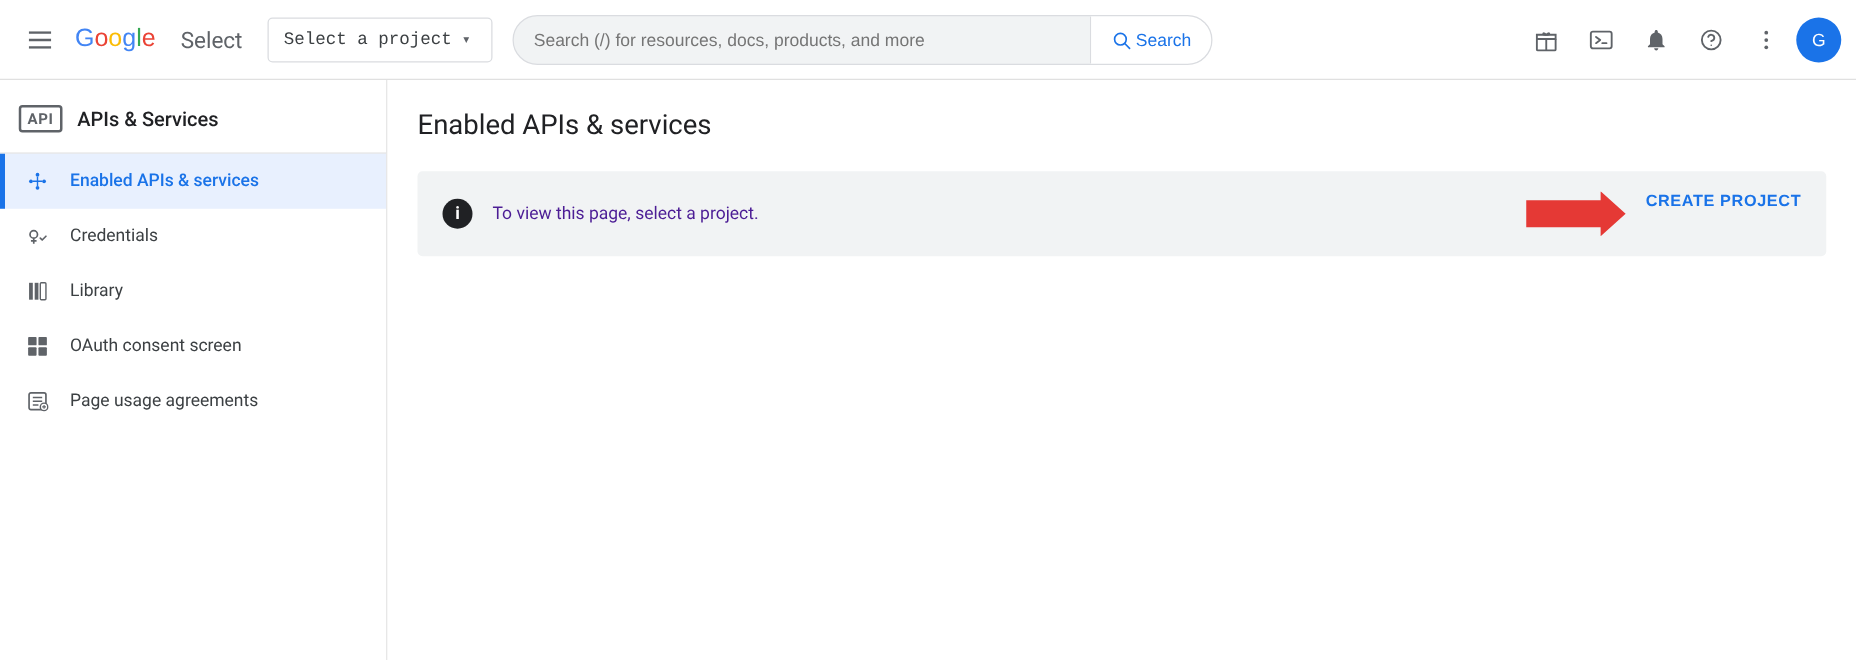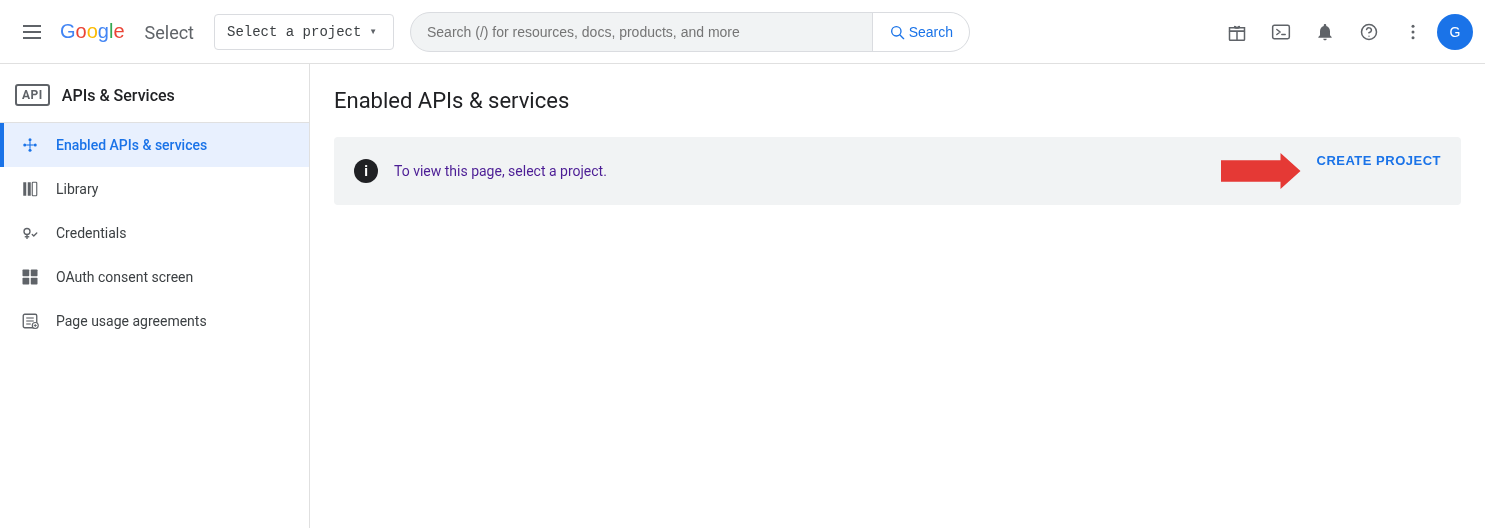--- a/index.html
+++ b/index.html
@@ -278,38 +278,38 @@
           <line x1="7" y1="12" x2="17" y2="12" stroke="#1a73e8" stroke-width="1.5"></line>
           <line x1="12" y1="7" x2="12" y2="17" stroke="#1a73e8" stroke-width="1.5"></line>
         </svg>
       </div>
       <span class="item-label">Enabled APIs &amp; services</span>
     </div>
 
     <div class="sidebar-item">
       <div class="sidebar-icon">
         <svg width="18" height="18" viewBox="0 0 24 24" fill="none">
-          <rect x="3" y="3" width="4" height="18" fill="#5f6368"></rect>
-          <rect x="9" y="3" width="4" height="18" fill="#5f6368"></rect>
-          <rect x="15" y="3" width="6" height="18" rx="1" stroke="#5f6368" stroke-width="1.5" fill="none"></rect>
-        </svg>
-      </div>
-      <span class="item-label">Library</span>
-    </div>
-
-    <div class="sidebar-item">
-      <div class="sidebar-icon">
-        <svg width="18" height="18" viewBox="0 0 24 24" fill="none">
           <circle cx="8" cy="10" r="4" stroke="#5f6368" stroke-width="1.8"></circle>
           <path d="M15 14l2 2 4-4" stroke="#5f6368" stroke-width="1.8" stroke-linecap="round" stroke-linejoin="round"></path>
           <line x1="8" y1="14" x2="8" y2="20" stroke="#5f6368" stroke-width="1.8"></line>
           <line x1="5" y1="17" x2="11" y2="17" stroke="#5f6368" stroke-width="1.8"></line>
         </svg>
       </div>
       <span class="item-label">Credentials</span>
+    </div>
+
+    <div class="sidebar-item">
+      <div class="sidebar-icon">
+        <svg width="18" height="18" viewBox="0 0 24 24" fill="none">
+          <rect x="3" y="3" width="4" height="18" fill="#5f6368"></rect>
+          <rect x="9" y="3" width="4" height="18" fill="#5f6368"></rect>
+          <rect x="15" y="3" width="6" height="18" rx="1" stroke="#5f6368" stroke-width="1.5" fill="none"></rect>
+        </svg>
+      </div>
+      <span class="item-label">Library</span>
     </div>
 
     <div class="sidebar-item">
       <div class="sidebar-icon">
         <svg width="18" height="18" viewBox="0 0 24 24" fill="none">
           <rect x="2" y="2" width="9" height="9" rx="1" fill="#5f6368"></rect>
           <rect x="13" y="2" width="9" height="9" rx="1" fill="#5f6368"></rect>
           <rect x="2" y="13" width="9" height="9" rx="1" fill="#5f6368"></rect>
           <rect x="13" y="13" width="9" height="9" rx="1" fill="#5f6368"></rect>
         </svg>

